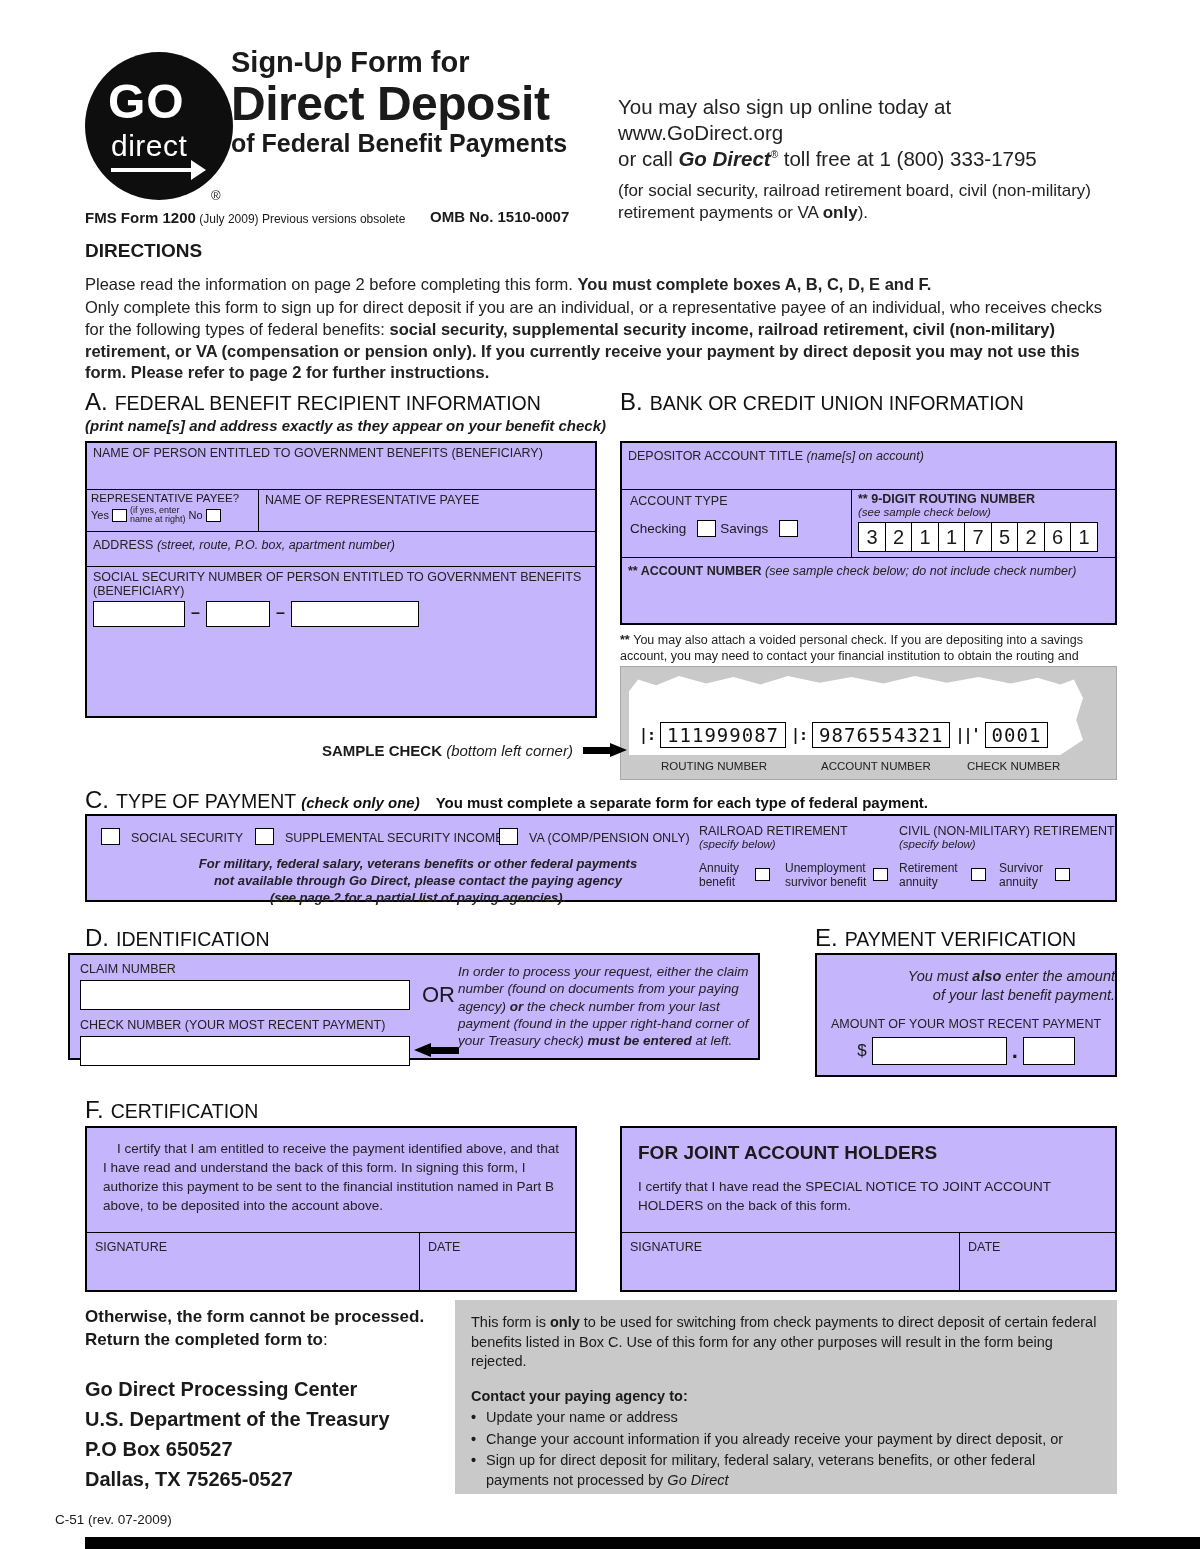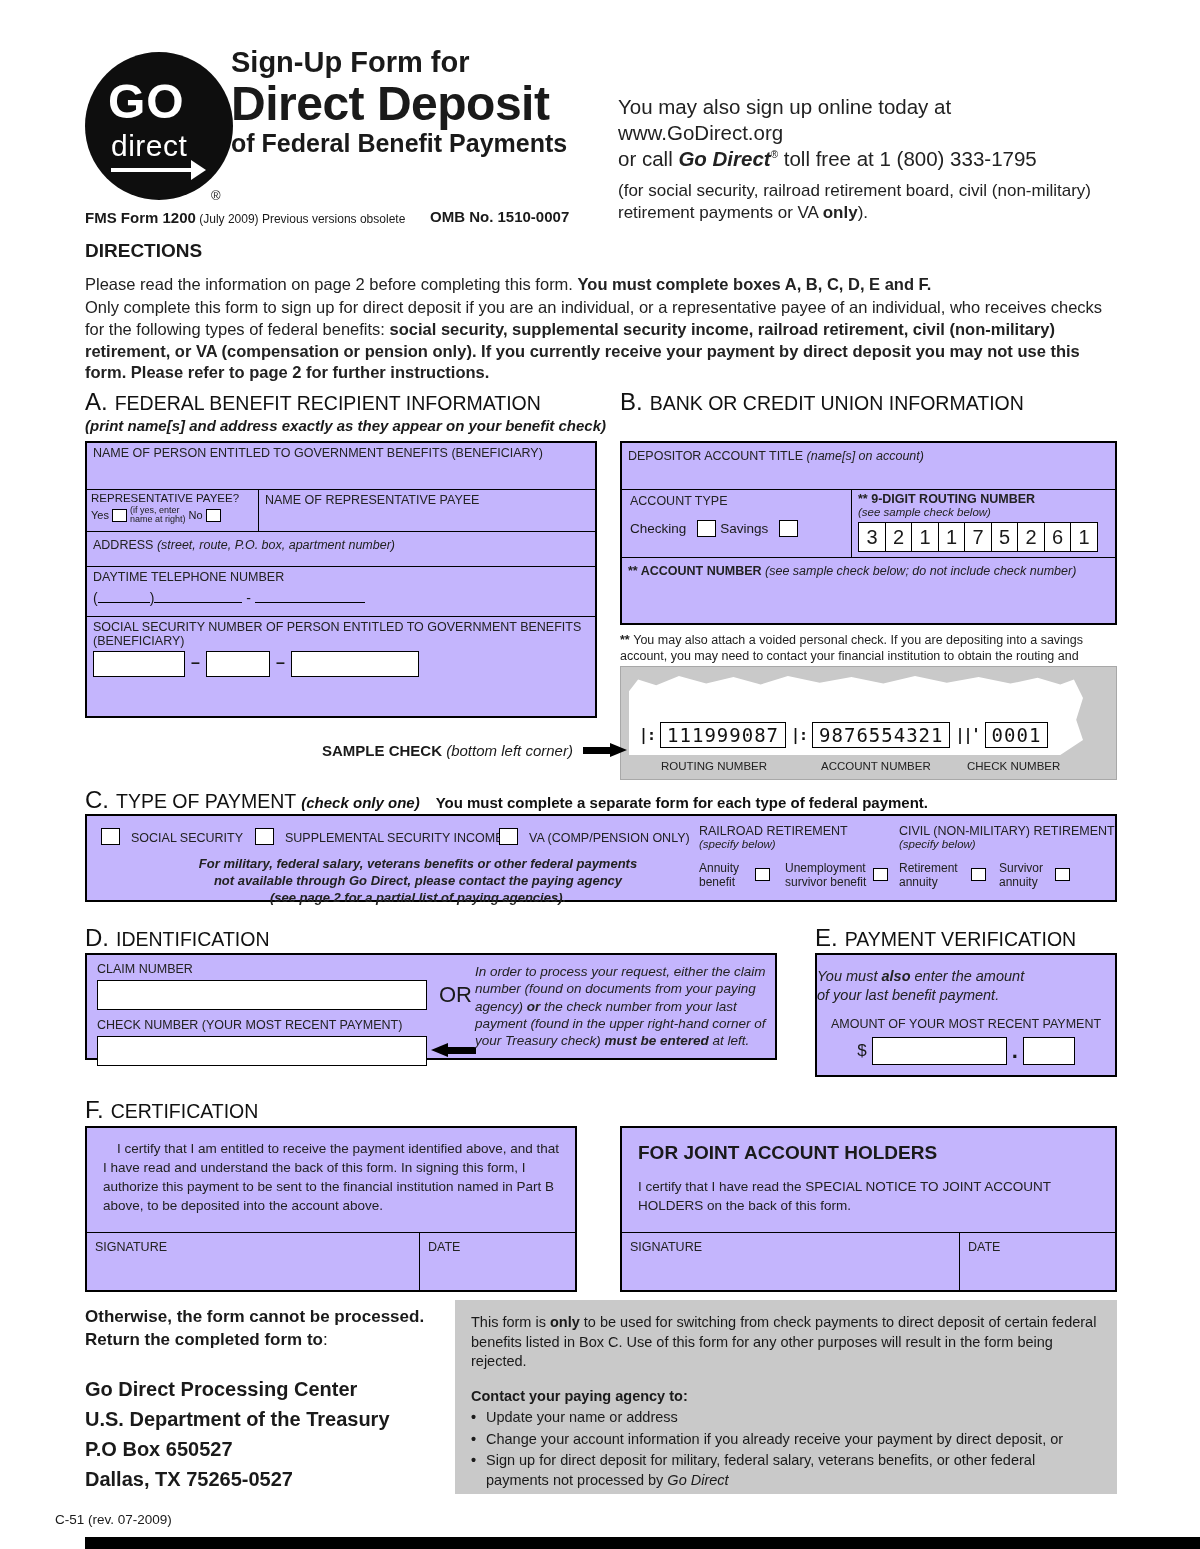--- a/index.html
+++ b/index.html
@@ -133,26 +133,20 @@
           <span class="cb cb-sm"></span>
         </div>
       </div>
       <div style="flex:1; padding:3px 6px;">
         <div class="lbl">NAME OF REPRESENTATIVE PAYEE</div>
       </div>
     </div>
     <div class="rowA" style="height:35px;">
       <div class="pad"><span class="lbl">ADDRESS </span><span class="lbl it">(street, route, P.O. box, apartment number)</span></div>
     </div>
-    <div class="rowA" style="height:50px; padding:3px 6px;">
-      <div class="lbl">DAYTIME TELEPHONE NUMBER</div>
-      <div style="margin-top:6px; font-size:14px;">
-        <span>(</span><span class="ul" style="width:52px;"></span><span>)</span><span class="ul" style="width:88px;"></span> <span>-</span> <span class="ul" style="width:110px;"></span>
-      </div>
-    </div>
     <div class="rowA" style="height:66px; padding:3px 6px;">
       <div class="lbl">SOCIAL SECURITY NUMBER OF PERSON ENTITLED TO GOVERNMENT BENEFITS</div>
       <div class="lbl">(BENEFICIARY)</div>
       <div style="margin-top:3px;">
         <span class="ssnbox" style="width:92px;"></span><span class="ssndash">–</span><span class="ssnbox" style="width:64px;"></span><span class="ssndash">–</span><span class="ssnbox" style="width:128px;"></span>
       </div>
     </div>
   </div>
 
   <div class="sec-h" style="left:620px; top:388px;">
@@ -251,37 +245,37 @@
     <div class="c-note">
       <div>For military, federal salary, veterans benefits or other federal payments</div>
       <div>not available  through Go Direct, please contact the paying agency</div>
       <div>(see page 2 for a partial list of paying agencies).</div>
     </div>
   </div>
 
   <div class="sec-h" style="left:85px; top:924px;">
     <span class="letter">D.</span><span>IDENTIFICATION</span>
   </div>
-  <div class="box" style="left:85px; top:953px; width:692px; height:107px;">
+  <div class="box" style="left:68px; top:953px; width:692px; height:107px;">
     <div class="lbl" style="position:absolute; left:10px; top:7px;">CLAIM NUMBER</div>
     <div class="field" style="left:10px; top:25px; width:330px; height:30px;"></div>
     <div style="position:absolute; left:352px; top:27px; font-size:22px;">OR</div>
     <div class="lbl" style="position:absolute; left:10px; top:63px;">CHECK NUMBER (YOUR MOST RECENT PAYMENT)</div>
     <div class="field" style="left:10px; top:81px; width:330px; height:30px;"></div>
     <span class="arrow-left" style="left:344px; top:88px;"></span>
     <div class="it" style="position:absolute; left:388px; top:8px; width:292px; font-size:13.5px; line-height:1.28; color:#222;">
       <span>In order to process your request, </span><span>either</span><span> the claim number (found on documents from your paying agency) </span><span class="b">or</span><span> the check number from your last payment (found in the upper right-hand corner of your Treasury check) </span><span class="b">must be entered</span><span> at left.</span>
     </div>
   </div>
 
   <div class="sec-h" style="left:815px; top:924px;">
     <span class="letter">E.</span><span>PAYMENT VERIFICATION</span>
   </div>
   <div class="box" style="left:815px; top:953px; width:302px; height:124px;">
-    <div class="it" style="position:absolute; left:0; top:12px; width:100%; text-align:left; font-size:14.5px; line-height:1.3; color:#222;">
+    <div class="it" style="position:absolute; left:0; top:12px; width:100%; text-align:right; font-size:14.5px; line-height:1.3; color:#222;">
       <div><span>You must </span><span class="b">also</span><span> enter the amount</span></div>
       <div>of your last benefit payment.</div>
     </div>
     <div class="lbl" style="position:absolute; left:0; top:62px; width:100%; text-align:center;">AMOUNT OF YOUR MOST RECENT PAYMENT</div>
     <div style="position:absolute; left:0; top:82px; width:100%; display:flex; justify-content:center; align-items:center; gap:5px;">
       <span style="font-size:17px;">$</span>
       <span class="field" style="position:static; display:inline-block; width:135px; height:28px;"></span>
       <span class="b" style="font-size:22px;">.</span>
       <span class="field" style="position:static; display:inline-block; width:52px; height:28px;"></span>
     </div>

